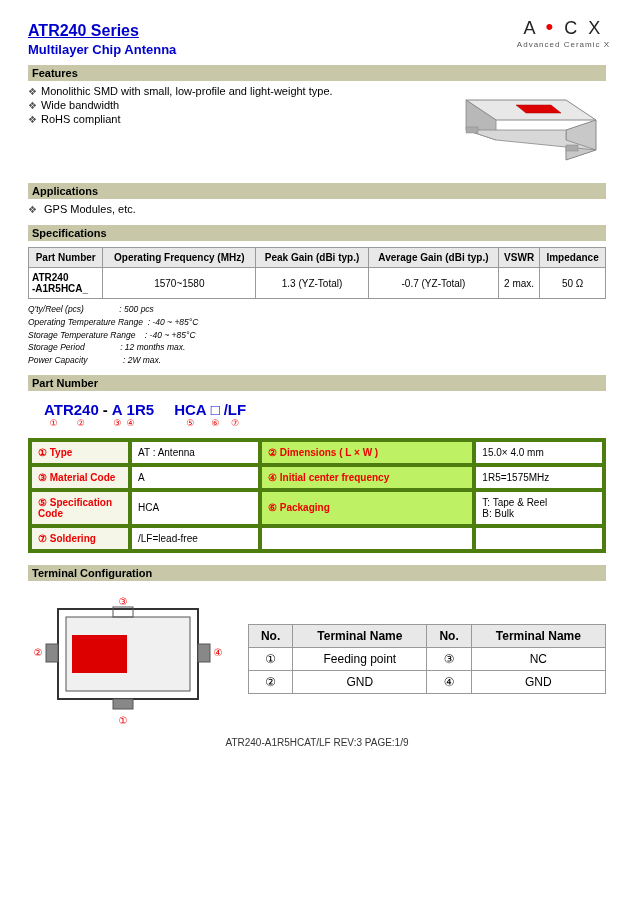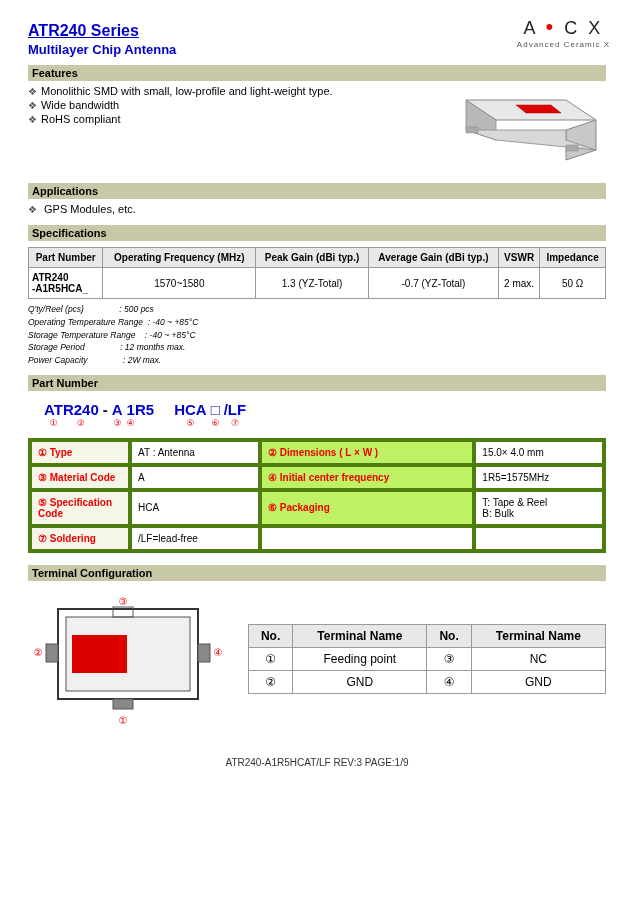--- a/index.html
+++ b/index.html
@@ -190,21 +190,21 @@
     .terminal-table td {
       border: 1px solid #999;
       text-align: center;
       padding: 4px 6px;
     }
 
     
     .footer {
       text-align: center;
       font-size: 10px;
-      margin-top: 28px;
+      margin-top: 8px;
       color: #333;
     }
 
     .bold { font-weight: bold; }
     .blue-underline { color: #00c; }
   </style>
 </head>
 <body>
 
 <div class="logo-area">

